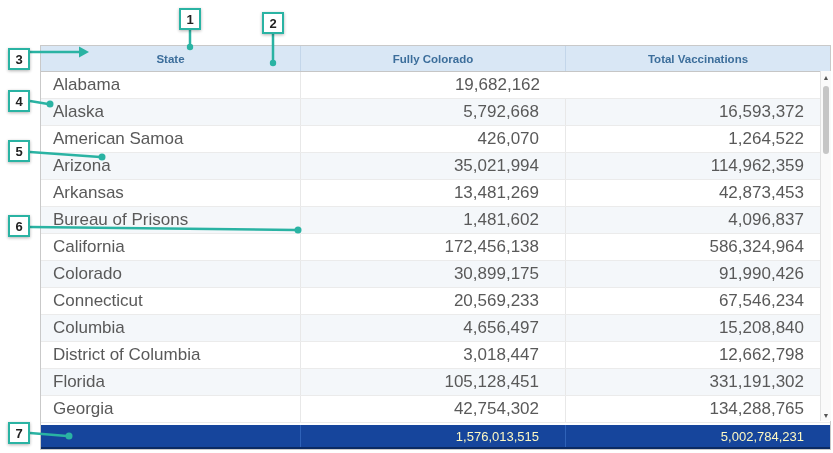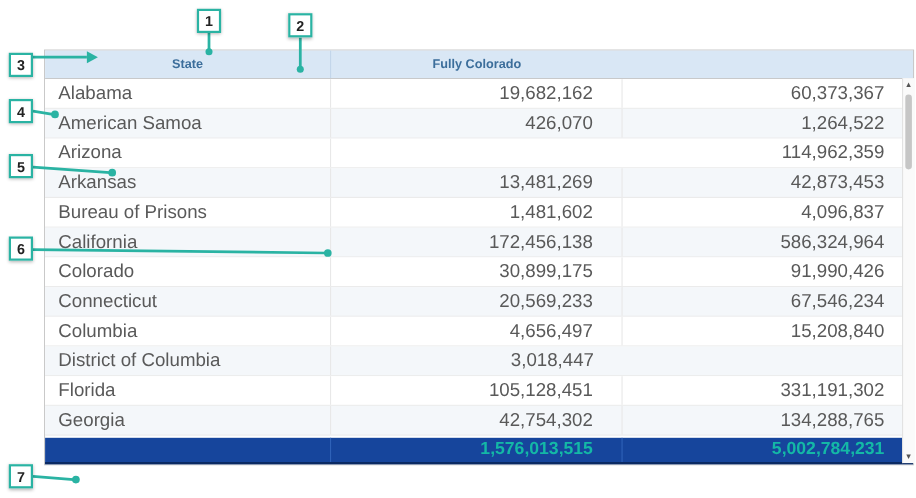--- a/index.html
+++ b/index.html
@@ -42,21 +42,21 @@
   }
   .td:last-child { border-right:none; }
   .td.state { padding-left:12px; }
   .td.num { justify-content:flex-end; padding-right:26px; }
 
   .totals-row {
     display:flex; height:22px; margin-top:2px;
     background:#16459c; border-bottom:2px solid #0b2a63;
   }
   .totals-row .td {
-    color:#14b8a6; font-weight:bold; font-size:16px;
+    color:#fef9c3; font-weight:normal; font-size:13px;
     border-right:1px solid #2f62b8;
   }
   .totals-row .td:last-child { border-right:none; }
 
   
   .scrollbar {
     position:absolute; left:820px; top:71px; width:11px; height:350px;
     background:#fafafa; border-left:1px solid #e2e2e2; box-sizing:border-box;
     z-index:10; display:flex; flex-direction:column; align-items:center;
   }
@@ -92,35 +92,41 @@
   #c7 { left:8px;  top:422px; }
 </style>
 </head>
 <body>
 
 <div class="grid">
 
   <div class="header-row">
     <div class="th col-state">State</div>
     <div class="th col-fully">Fully Colorado</div>
+    <div class="th col-total">Total Vaccinations</div>
   </div>
 
   <div class="rows">
     <div class="tr">
       <div class="td state col-state">Alabama</div>
       <div class="td num col-fully">19,682,162</div>
-      <div class="td num col-total">60,373,367</div>
+    </div>
+    <div class="tr">
+      <div class="td state col-state">Alaska</div>
+      <div class="td num col-fully">5,792,668</div>
+      <div class="td num col-total">16,593,372</div>
     </div>
     <div class="tr">
       <div class="td state col-state">American Samoa</div>
       <div class="td num col-fully">426,070</div>
       <div class="td num col-total">1,264,522</div>
     </div>
     <div class="tr">
       <div class="td state col-state">Arizona</div>
+      <div class="td num col-fully">35,021,994</div>
       <div class="td num col-total">114,962,359</div>
     </div>
     <div class="tr">
       <div class="td state col-state">Arkansas</div>
       <div class="td num col-fully">13,481,269</div>
       <div class="td num col-total">42,873,453</div>
     </div>
     <div class="tr">
       <div class="td state col-state">Bureau of Prisons</div>
       <div class="td num col-fully">1,481,602</div>
@@ -142,20 +148,21 @@
       <div class="td num col-total">67,546,234</div>
     </div>
     <div class="tr">
       <div class="td state col-state">Columbia</div>
       <div class="td num col-fully">4,656,497</div>
       <div class="td num col-total">15,208,840</div>
     </div>
     <div class="tr">
       <div class="td state col-state">District of Columbia</div>
       <div class="td num col-fully">3,018,447</div>
+      <div class="td num col-total">12,662,798</div>
     </div>
     <div class="tr">
       <div class="td state col-state">Florida</div>
       <div class="td num col-fully">105,128,451</div>
       <div class="td num col-total">331,191,302</div>
     </div>
     <div class="tr">
       <div class="td state col-state">Georgia</div>
       <div class="td num col-fully">42,754,302</div>
       <div class="td num col-total">134,288,765</div>

